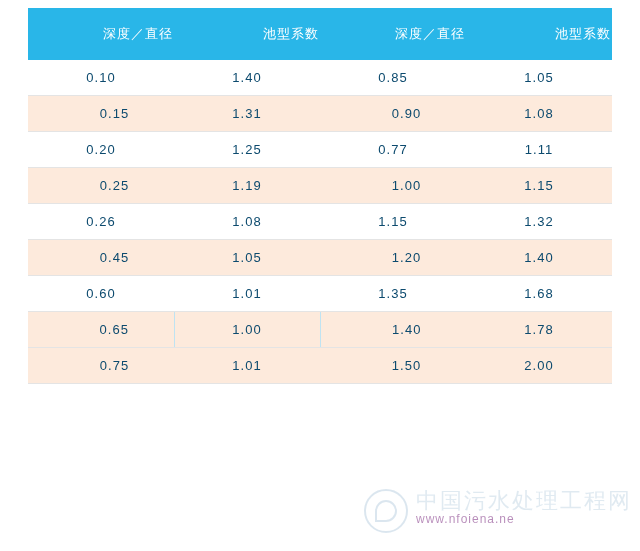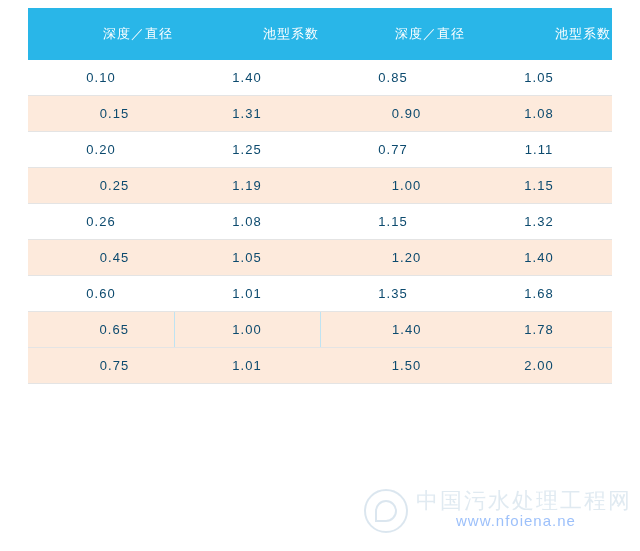--- a/index.html
+++ b/index.html
@@ -98,24 +98,23 @@
     display: flex;
     flex-direction: column;
     line-height: 1.1;
   }
   .wm-title {
     font-size: 22px;
     color: #c3d6e4;
     letter-spacing: 2px;
   }
   .wm-sub {
-    font-size: 15px;
-    color: #3b82f6;
+    font-size: 12px;
+    color: #701a75;
     letter-spacing: 1px;
-    margin-left: 40px;
   }
 </style>
 </head>
 <body>
 
 <div class="table-wrap">
   <table class="data-table">
     <thead>
       <tr>
         <th>深度／直径</th>

